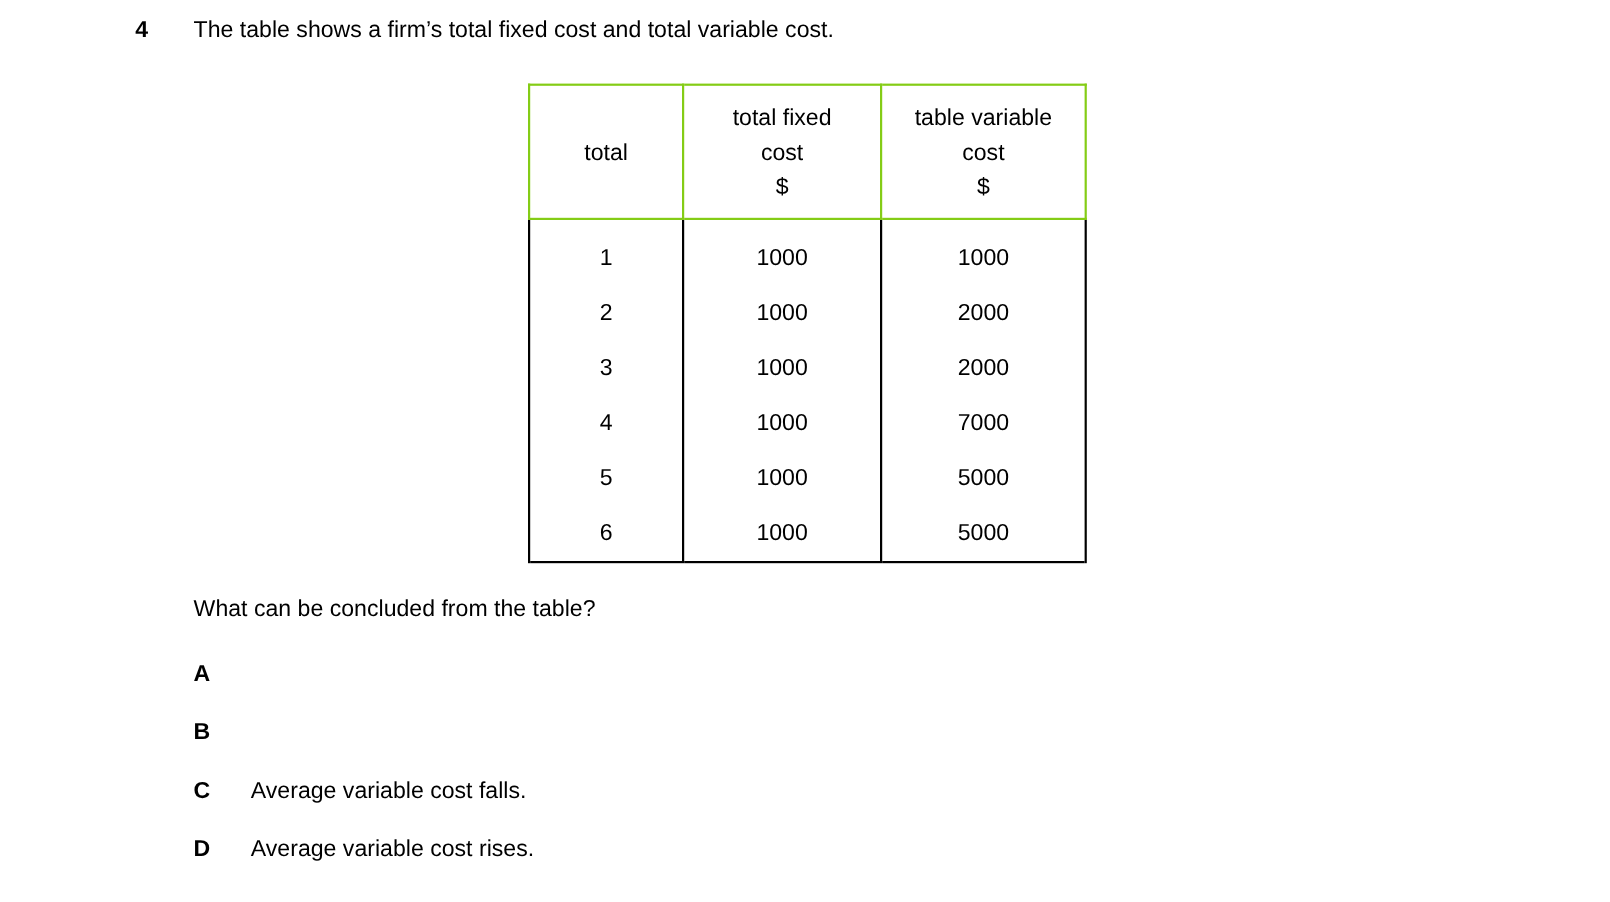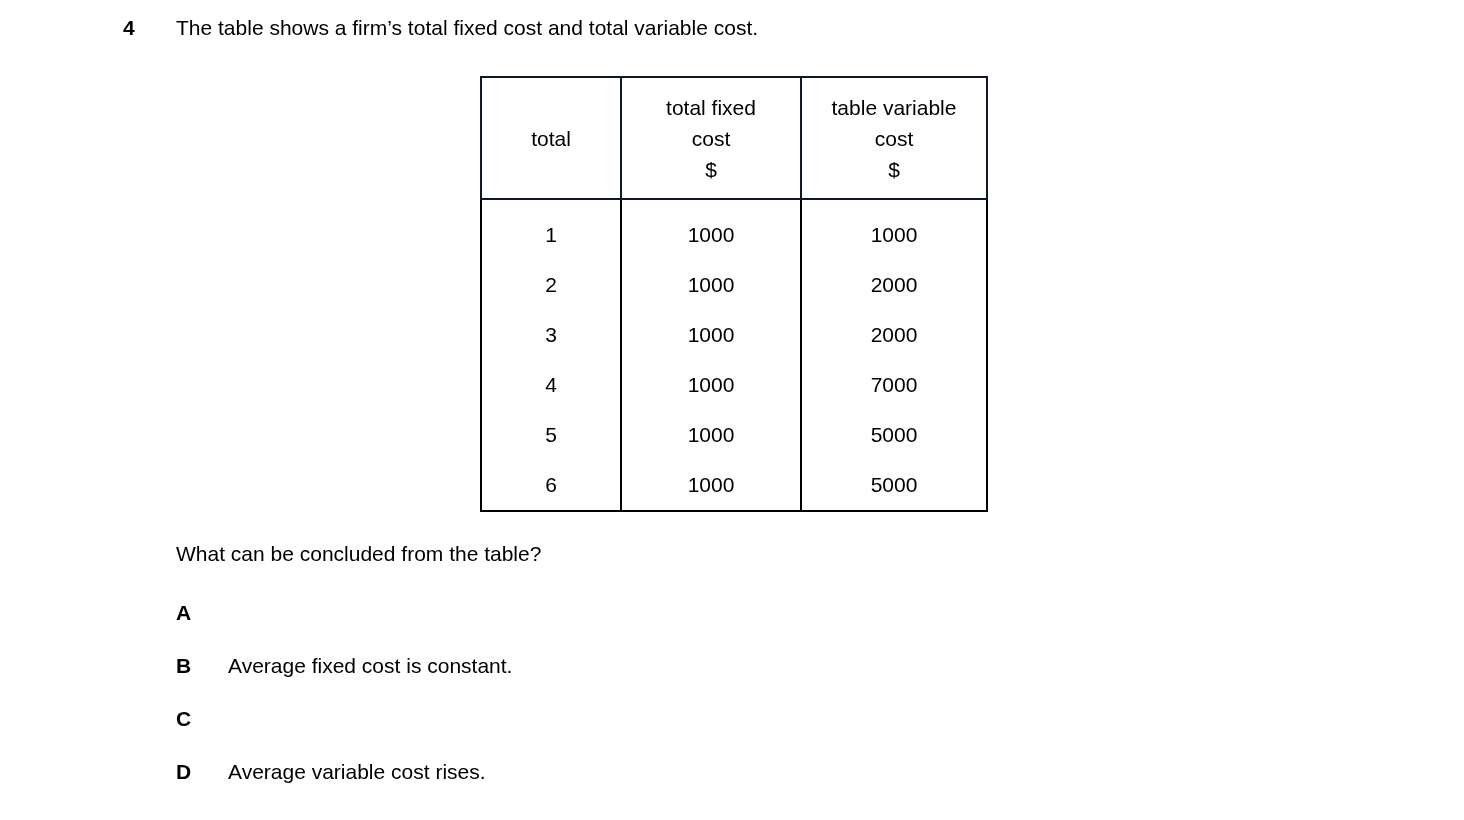--- a/index.html
+++ b/index.html
@@ -25,21 +25,21 @@
 
   .cost-table {
     position: absolute;
     left: 480px;
     top: 76px;
     border-collapse: collapse;
     border: 2px solid #000000;
     font-size: 21px;
   }
   .cost-table th {
-    border: 2px solid #0f172a;
+    border: 2px solid #84cc16;
     font-weight: normal;
     height: 120px;
     vertical-align: middle;
     text-align: center;
     line-height: 31px;
     padding: 0 10px;
   }
   .cost-table col.c-output { width: 140px; }
   .cost-table col.c-tfc    { width: 180px; }
   .cost-table col.c-tvc    { width: 186px; }
@@ -141,24 +141,24 @@
   </table>
 
   <div class="prompt">What can be concluded from the table?</div>
 
   <div class="options">
     <div class="option">
       <span class="opt-letter">A</span>
     </div>
     <div class="option">
       <span class="opt-letter">B</span>
-      <span class="opt-text">Average fixed cost is constant.</span>
     </div>
     <div class="option">
       <span class="opt-letter">C</span>
+      <span class="opt-text">Average variable cost falls.</span>
     </div>
     <div class="option">
       <span class="opt-letter">D</span>
       <span class="opt-text">Average variable cost rises.</span>
     </div>
   </div>
 
 </div>
 
 </body></html>

